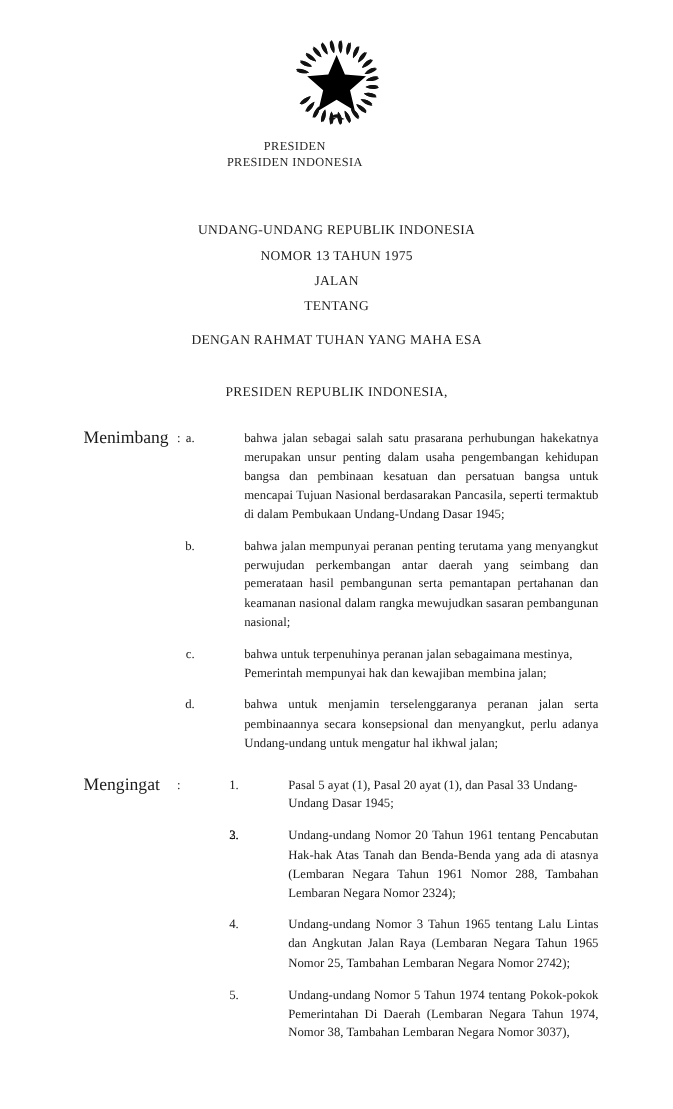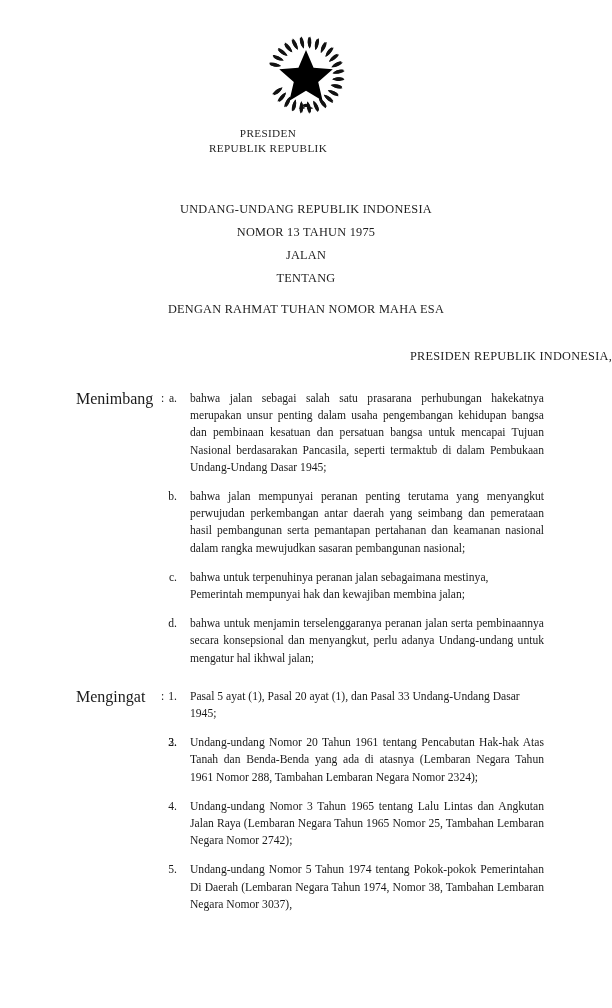--- a/index.html
+++ b/index.html
@@ -77,35 +77,35 @@
     text-align: center;
     font-size: 12.3px;
     letter-spacing: 0.25px;
     color: #1c1c1c;
   }
   .president-line {
     position: absolute;
     top: 349px;
     left: 0;
     width: 612px;
-    text-align: right;
+    text-align: center;
     font-size: 12.3px;
     letter-spacing: 0.25px;
     color: #1c1c1c;
   }
 
   
   .sections {
     position: absolute;
     top: 390px;
     left: 0;
     width: 612px;
   }
   .section { position: relative; }
-  .section + .section { margin-top: 21px; }
+  .section + .section { margin-top: 21px; padding-left: 40px; }
 
   .section-label {
     position: absolute;
     left: 76px;
     top: 0;
     width: 80px;
     font-size: 16px;
     line-height: 17.2px;
     white-space: nowrap;
   }
@@ -137,21 +137,21 @@
 
   .item-marker {
     position: absolute;
     left: 150px;
     top: 0;
     width: 27px;
     text-align: right;
     font-size: 11.6px;
     line-height: 17.2px;
   }
-  .item-text { display: block; }
+  .item-text { display: block; margin-left: 32px; }
 </style>
 </head>
 <body>
 
 <div class="page">
 
   <div class="emblem-block">
     <span class="emblem">
       <svg viewBox="0 0 100 100" xmlns="http://www.w3.org/2000/svg" aria-hidden="true">
         <defs>
@@ -249,31 +249,31 @@
           </g>
         </g>
 
         <path d="M50,21 L58.8,41.6 L81.1,43.4 L64.2,58.1 L69.3,79.9 L50,68.2 L30.7,79.9 L35.8,58.1 L18.9,43.4 L41.2,41.6 Z" fill="#000000"></path>
       </svg>
     </span>
   </div>
 
   <div class="header-lines">
     <div>PRESIDEN</div>
-    <div>REPUBLIK REPUBLIK</div>
+    <div>PRESIDEN INDONESIA</div>
   </div>
 
   <div class="title-block">
     <div class="tline">UNDANG-UNDANG REPUBLIK INDONESIA</div>
     <div class="tline">NOMOR 13 TAHUN 1975</div>
     <div class="tline">JALAN</div>
     <div class="tline">TENTANG</div>
   </div>
 
-  <div class="decree-line">DENGAN RAHMAT TUHAN NOMOR MAHA ESA</div>
+  <div class="decree-line">DENGAN RAHMAT TUHAN YANG MAHA ESA</div>
   <div class="president-line">PRESIDEN REPUBLIK INDONESIA,</div>
 
   <div class="sections">
 
     <section class="section">
       <div class="section-label">Menimbang</div>
       <div class="section-colon">:</div>
       <ul class="items">
         <li class="item">
           <span class="item-marker">a.</span>

